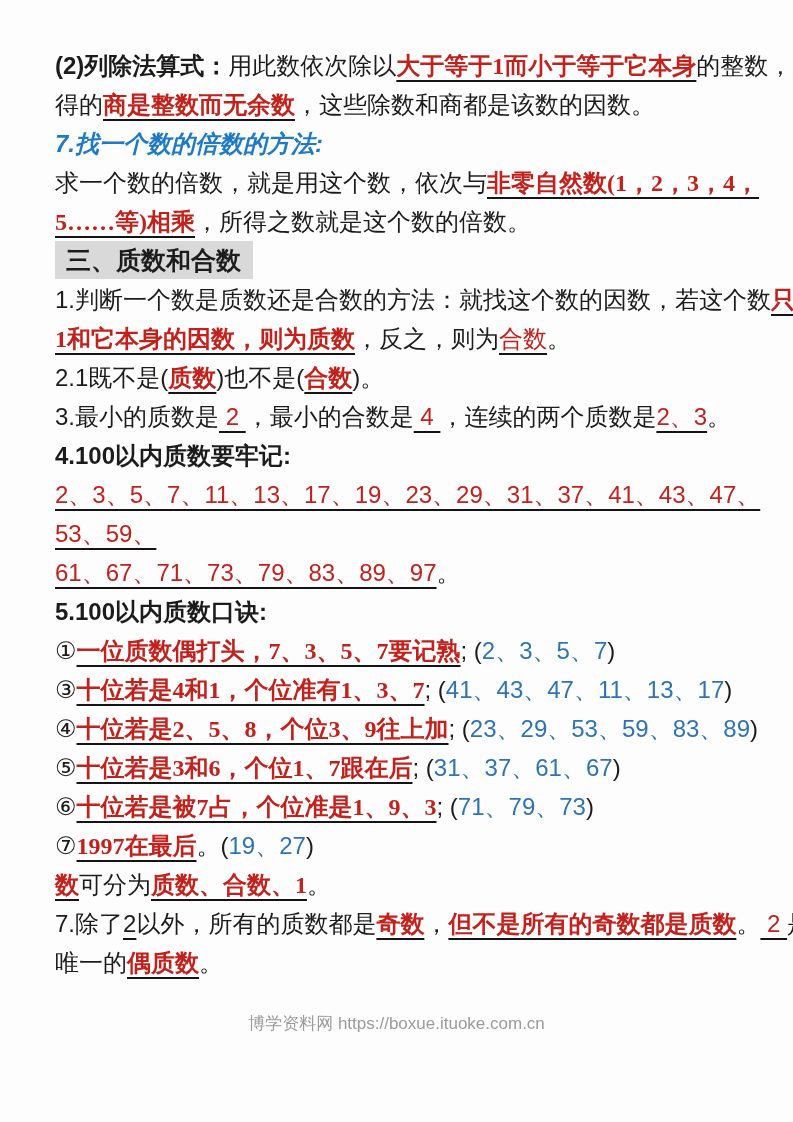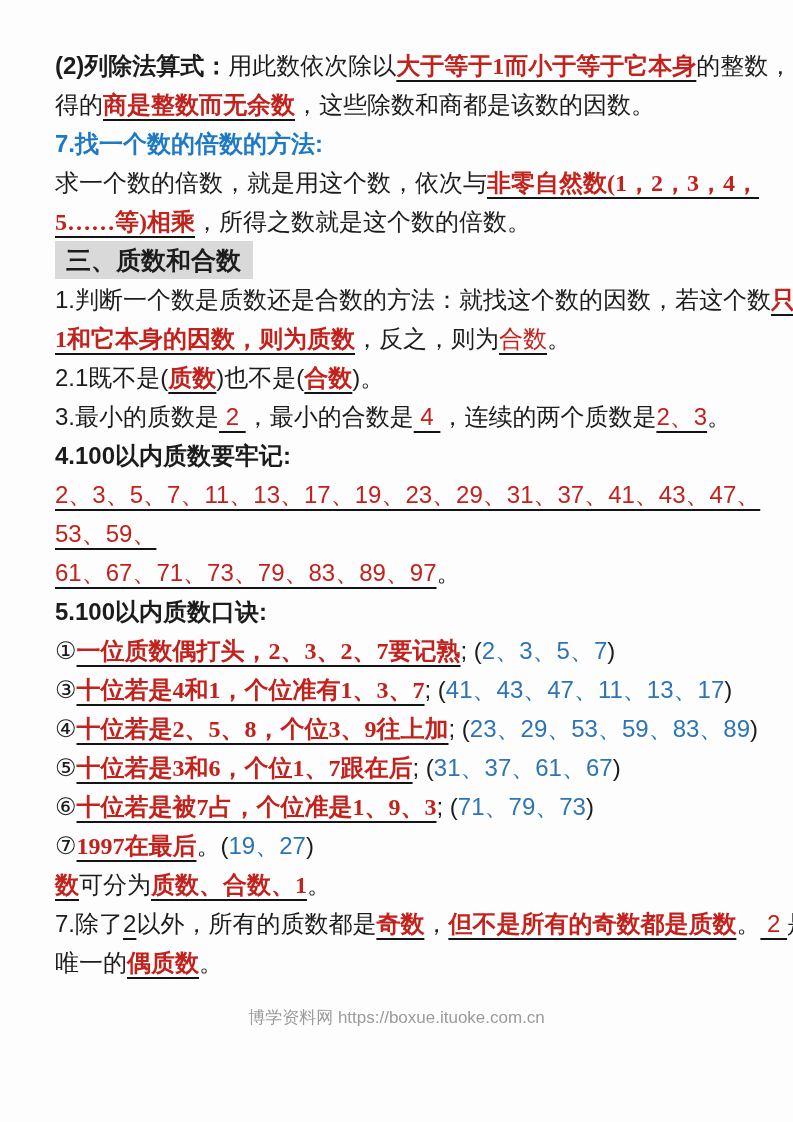--- a/index.html
+++ b/index.html
@@ -56,31 +56,31 @@
     font-weight:700;
     text-decoration:underline;
     text-decoration-color:#141414;
     text-decoration-thickness:1.6px;
     text-underline-offset:6px;
     font-family:Liberation Serif, serif;
   }
   
   .bl{color:var(--blue);text-align:right;}
   
-  .blb{color:var(--blue-heading);font-weight:700;}
+  .blb{color:var(--blue-heading);font-weight:700;font-style:italic;}
   
   .hl{
     background:var(--highlight-bg);
     color:var(--text);
     font-weight:700;
     font-size:25px;
     padding:5px 12px 5px 11px;
   }
   .footer{
-    margin-top:24px;
+    margin-top:30px;
     text-align:center;
     font-size:17px;
     color:var(--footer-gray);
   }
 </style>
 </head>
 <body style="background: rgb(253, 253, 253);">
 
 <div class="page">
   <div class="content">
@@ -92,21 +92,21 @@
       <div class="line"><span class="seg hl">三、质数和合数</span></div>
       <div class="line"><span class="seg n">1.判断一个数是质数还是合数的方法：就找这个数的因数，若这个数</span><span class="seg rbu">只有</span></div>
       <div class="line"><span class="seg rbu">1和它本身的因数，则为质数</span><span class="seg n">，反之，则为</span><span class="seg ru">合数</span><span class="seg n">。</span></div>
       <div class="line"><span class="seg n">2.1既不是(</span><span class="seg rbu">质数</span><span class="seg n">)也不是(</span><span class="seg rbu">合数</span><span class="seg n">)。</span></div>
       <div class="line"><span class="seg n">3.最小的质数是</span><span class="seg ru"> 2 </span><span class="seg n">，最小的合数是</span><span class="seg ru"> 4 </span><span class="seg n">，连续的两个质数是</span><span class="seg ru">2、3</span><span class="seg n">。</span></div>
       <div class="line"><span class="seg nb">4.100以内质数要牢记:</span></div>
       <div class="line"><span class="seg ru">2、3、5、7、11、13、17、19、23、29、31、37、41、43、47、</span></div>
       <div class="line"><span class="seg ru">53、59、</span></div>
       <div class="line"><span class="seg ru">61、67、71、73、79、83、89、97</span><span class="seg n">。</span></div>
       <div class="line"><span class="seg nb">5.100以内质数口诀:</span></div>
-      <div class="line"><span class="seg n">①</span><span class="seg rbu">一位质数偶打头，2、3、2、7要记熟</span><span class="seg n">; (</span><span class="seg bl">2、3、5、7</span><span class="seg n">)</span></div>
+      <div class="line"><span class="seg n">①</span><span class="seg rbu">一位质数偶打头，7、3、5、7要记熟</span><span class="seg n">; (</span><span class="seg bl">2、3、5、7</span><span class="seg n">)</span></div>
       <div class="line"><span class="seg n">③</span><span class="seg rbu">十位若是4和1，个位准有1、3、7</span><span class="seg n">; (</span><span class="seg bl">41、43、47、11、13、17</span><span class="seg n">)</span></div>
       <div class="line"><span class="seg n">④</span><span class="seg rbu">十位若是2、5、8，个位3、9往上加</span><span class="seg n">; (</span><span class="seg bl">23、29、53、59、83、89</span><span class="seg n">)</span></div>
       <div class="line"><span class="seg n">⑤</span><span class="seg rbu">十位若是3和6，个位1、7跟在后</span><span class="seg n">; (</span><span class="seg bl">31、37、61、67</span><span class="seg n">)</span></div>
       <div class="line"><span class="seg n">⑥</span><span class="seg rbu">十位若是被7占，个位准是1、9、3</span><span class="seg n">; (</span><span class="seg bl">71、79、73</span><span class="seg n">)</span></div>
       <div class="line"><span class="seg n">⑦</span><span class="seg rbu">1997在最后</span><span class="seg n">。(</span><span class="seg bl">19、27</span><span class="seg n">)</span></div>
       <div class="line"><span class="seg rbu">数</span><span class="seg n">可分为</span><span class="seg rbu">质数、合数、1</span><span class="seg n">。</span></div>
       <div class="line"><span class="seg n">7.除了</span><span class="seg nu">2</span><span class="seg n">以外，所有的质数都是</span><span class="seg rbu">奇数</span><span class="seg n">，</span><span class="seg rbu">但不是所有的奇数都是质数</span><span class="seg n">。</span><span class="seg ru"> 2 </span><span class="seg n">是</span></div>
       <div class="line"><span class="seg n">唯一的</span><span class="seg rbu">偶质数</span><span class="seg n">。</span></div>
     </div>
   <div class="footer">博学资料网 https://boxue.ituoke.com.cn</div>

